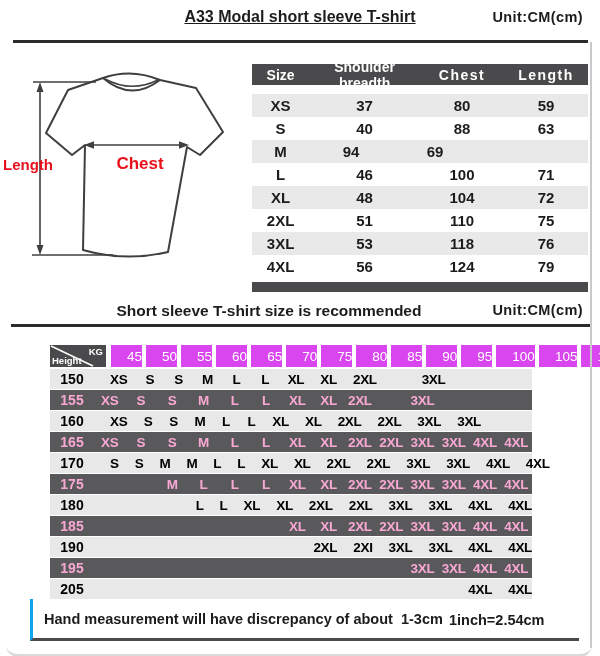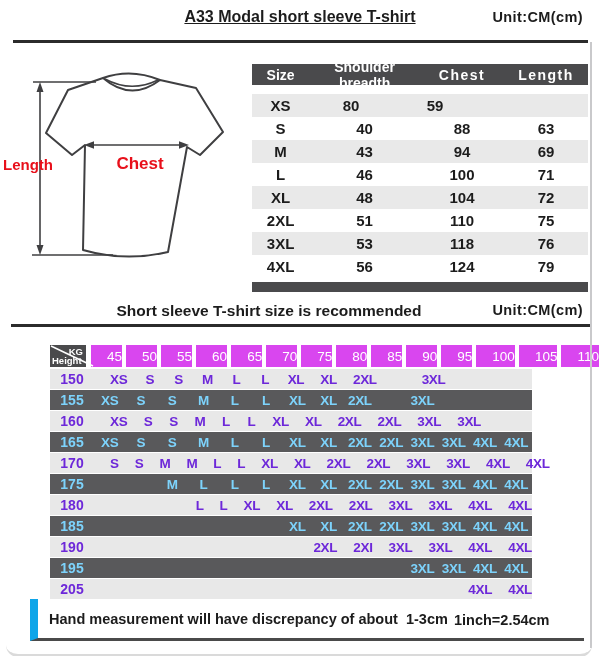--- a/index.html
+++ b/index.html
@@ -35,34 +35,34 @@
   .scell.k0 { width:17%; } .scell.k1 { width:33%; } .scell.k2 { width:25%; }
   .scell.k3 { width:25%; }
   .size-footerbar { margin-top:4px; height:10px; background:#4a4a4c; }
   
   .mid-title { position:absolute; top:302px; left:0; width:538px; text-align:center;
     font-size:15.5px; font-weight:700; }
   .unit-mid { top:302px; right:17px; }
   
   .matrix { position:absolute; left:50px; top:345px; width:482px; }
   .matrix-head { display:flex; height:22px; margin-bottom:2px; }
-  .corner { width:36px; background:#4a4a4c; position:relative; margin-right:3px; flex:none; }
+  .corner { width:56px; background:#4a4a4c; position:relative; margin-right:3px; flex:none; }
   .corner .kg { position:absolute; top:1px; right:3px; font-size:9.5px; color:#fff; font-weight:700; }
   .corner .height { position:absolute; bottom:1px; left:2px; font-size:9.5px; color:#fff; font-weight:700; }
   .kgbox { flex:1; background:#d946ef; color:#fff; font-weight:400; font-size:13.5px;
     display:flex; align-items:center; justify-content:center; margin:0 2px;padding-left:16px; }
   .mrow { display:flex; height:20px; margin-bottom:1px; align-items:center;
     font-weight:700; font-size:13.5px; }
-  .mrow.light { background:#e8e8e8; color:#6d28d9;gap:16px; }
-  .mrow.dark  { background:#59595b; color:#7dd3fc; }
+  .mrow.light { background:#e8e8e8; color:#000000;gap:16px; }
+  .mrow.dark  { background:#59595b; color:#f9a8d4; }
   .mlabel { width:44px; flex:none; text-align:center; font-size:14px; }
   .mcell { flex:1; text-align:center; letter-spacing:-0.3px; }
   
   .footer { position:absolute; left:30px; top:599px; width:546px; height:39px;
-    border-left:8px solid #0ea5e9; border-bottom:3px solid #4a4a4a; }
+    border-left:3px solid #0ea5e9; border-bottom:3px solid #4a4a4a; }
   .note { position:absolute; left:11px; top:12px; font-size:14.5px; font-weight:700; white-space:pre; }
   .conv { position:absolute; left:376px; top:13px; font-size:14.5px; font-weight:700;margin-left:40px; }
   
   .right-edge { position:absolute; top:42px; right:8px; width:2px; height:606px; background:#c9c9cb; }
   .bottom-edge { position:absolute; left:6px; top:644px; width:586px; height:10px;
     border-bottom:3px solid #dadada; border-radius:0 0 12px 12px; }
 </style>
 </head>
 <body>
 
@@ -101,32 +101,32 @@
   <div class="size-table">
     <div class="size-head">
       <div class="hcell c0">Size</div>
       <div class="hcell c1">Shoulder breadth</div>
       <div class="hcell c2">Chest</div>
       <div class="hcell c3">Length</div>
     </div>
     <div class="size-rows">
         <div class="srow shaded">
           <div class="scell k0">XS</div>
+          <div class="scell k1">37</div>
           <div class="scell k2">80</div>
           <div class="scell k3">59</div>
         </div>
         <div class="srow">
           <div class="scell k0">S</div>
           <div class="scell k1">40</div>
           <div class="scell k2">88</div>
           <div class="scell k3">63</div>
         </div>
         <div class="srow shaded">
           <div class="scell k0">M</div>
-          <div class="scell k1">43</div>
           <div class="scell k2">94</div>
           <div class="scell k3">69</div>
         </div>
         <div class="srow">
           <div class="scell k0">L</div>
           <div class="scell k1">46</div>
           <div class="scell k2">100</div>
           <div class="scell k3">71</div>
         </div>
         <div class="srow shaded">

